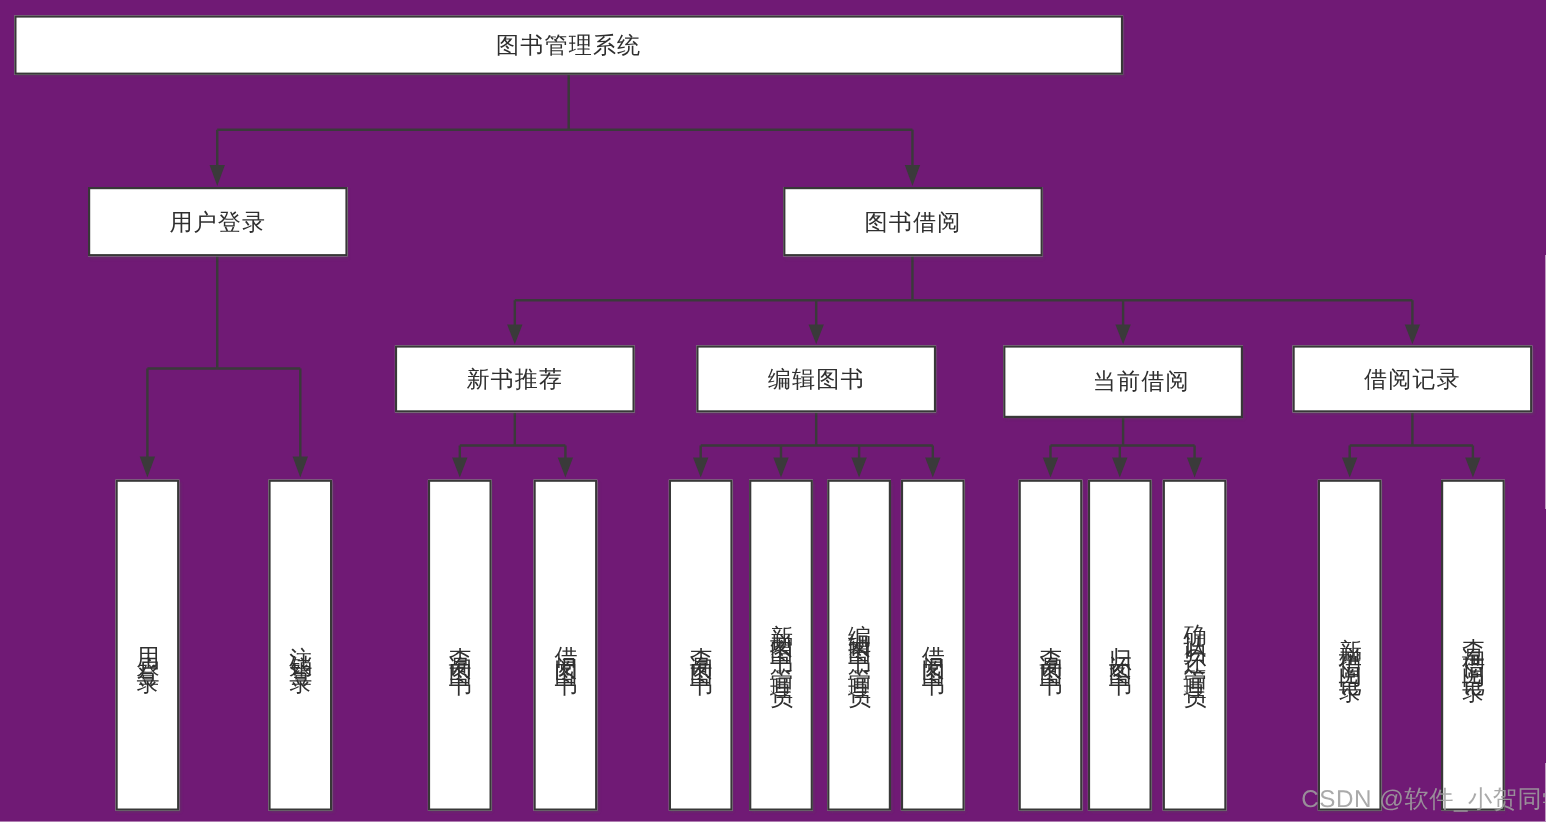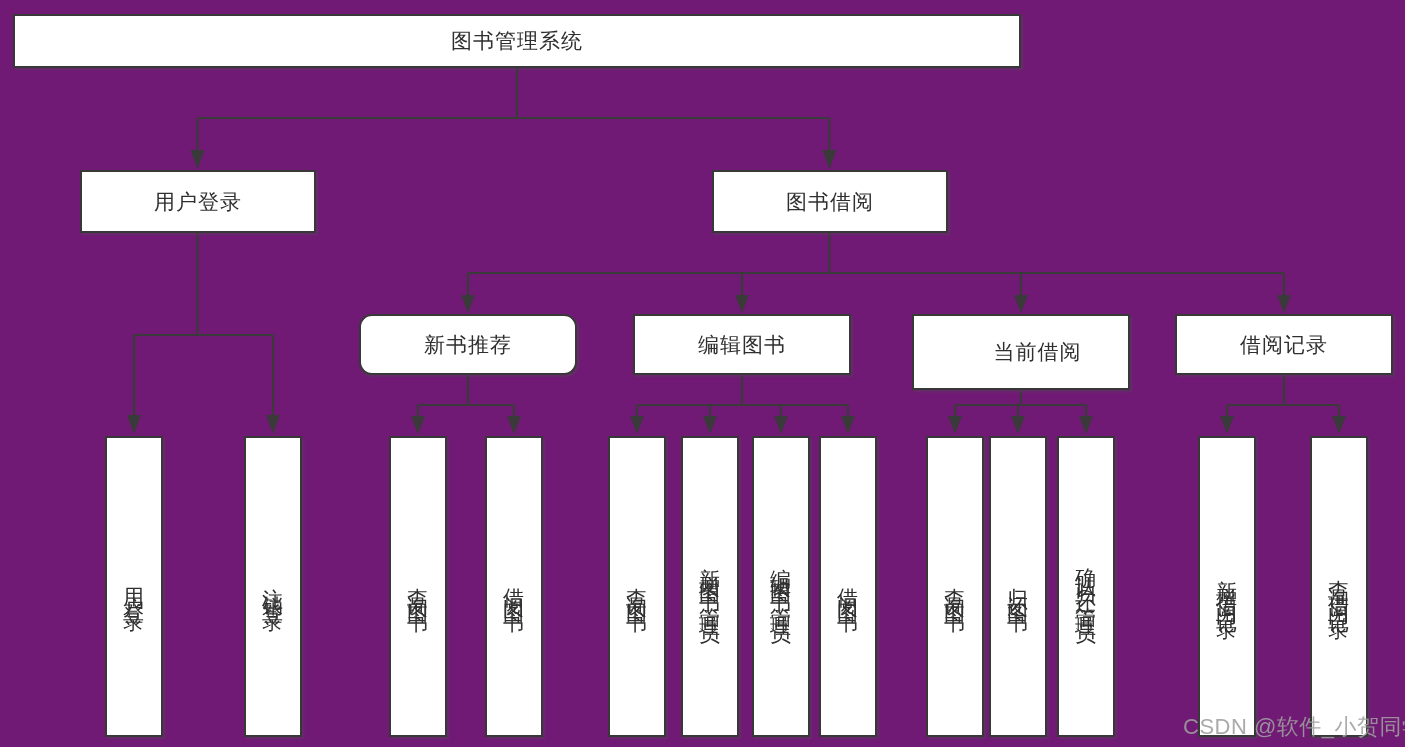--- a/index.html
+++ b/index.html
@@ -113,27 +113,27 @@
     <span>图书管理系统</span>
   </div>
 
   <div class="node h-node" style="left:80px; top:170px; width:236px; height:63px;">
     <span>用户登录</span>
   </div>
   <div class="node h-node" style="left:712px; top:170px; width:236px; height:63px;">
     <span>图书借阅</span>
   </div>
 
-  <div class="node h-node" style="left:359px; top:314px; width:218px; height:61px;border-radius:13px;">
+  <div class="node h-node" style="left:359px; top:314px; width:218px; height:61px;">
     <span>新书推荐</span>
   </div>
   <div class="node h-node" style="left:633px; top:314px; width:218px; height:61px;">
     <span>编辑图书</span>
   </div>
-  <div class="node h-node" style="left:912px; top:314px; width:218px; height:76px;padding-left:33px;">
+  <div class="node h-node" style="left:912px; top:314px; width:218px; height:66px;padding-left:33px;">
     <span>当前借阅</span>
   </div>
   <div class="node h-node" style="left:1175px; top:314px; width:218px; height:61px;">
     <span>借阅记录</span>
   </div>
 
   <div class="node v-node" style="left:105px; top:436px; width:58px; height:301px;">
     <span>用户登录</span>
   </div>
   <div class="node v-node" style="left:244px; top:436px; width:58px; height:301px;">

